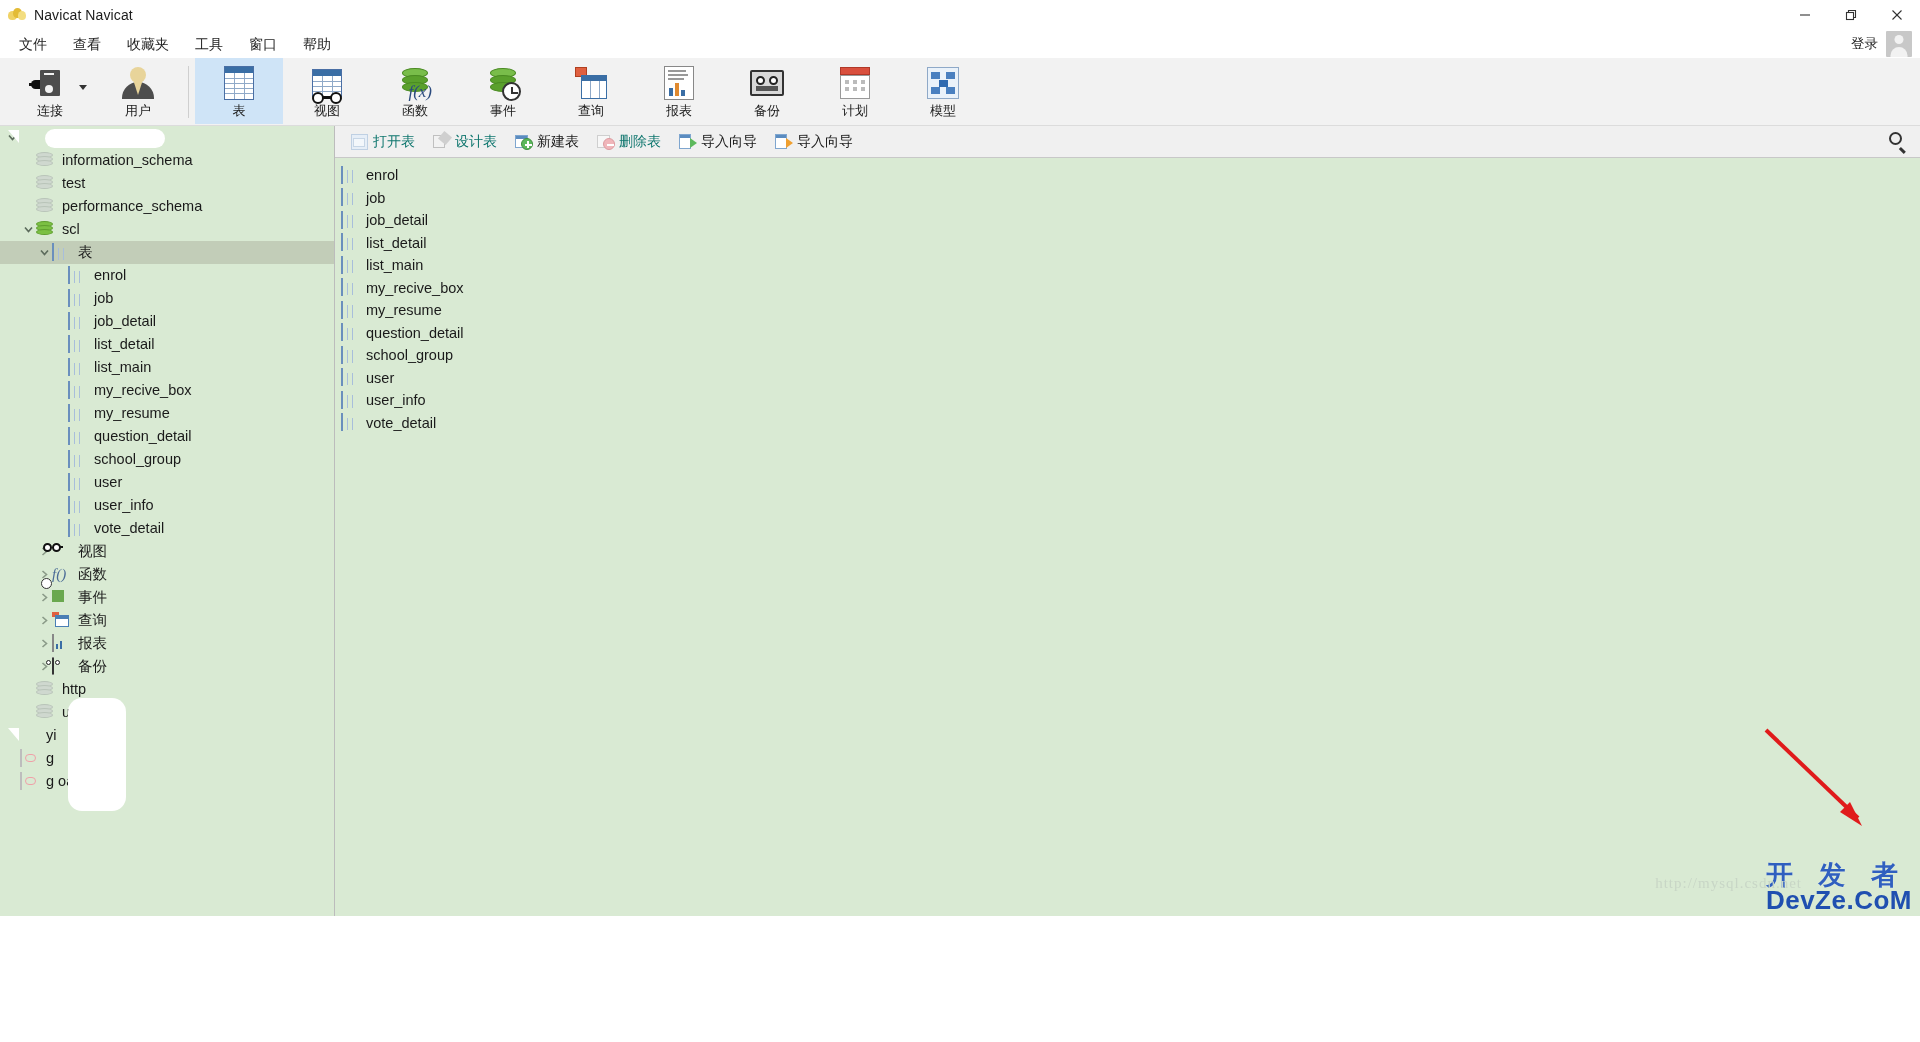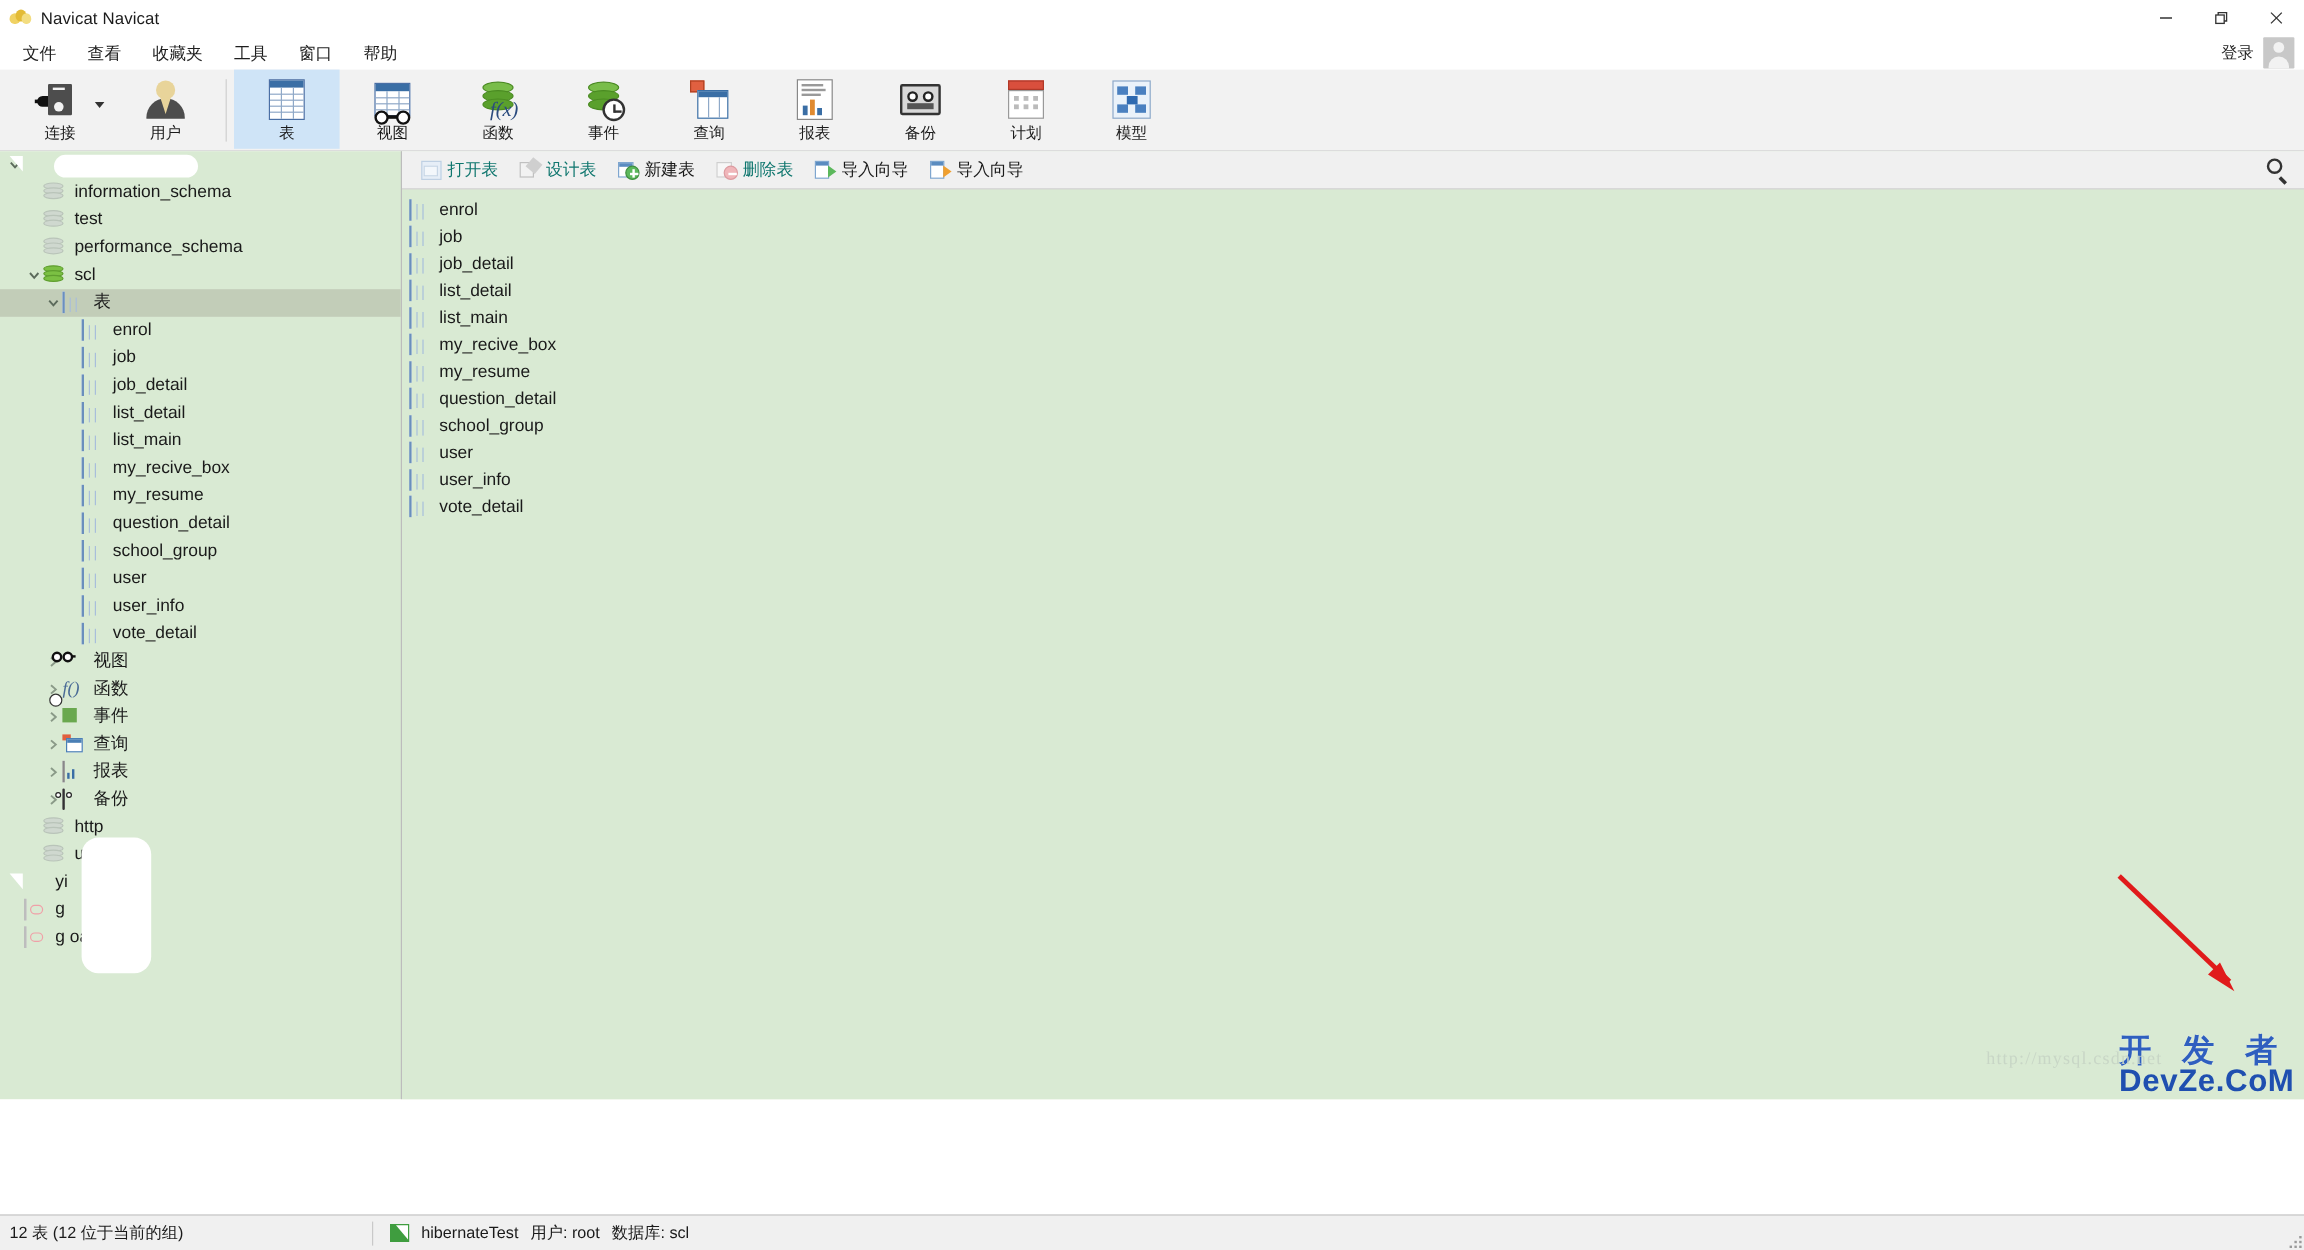--- a/index.html
+++ b/index.html
@@ -842,31 +842,13 @@
         <div class="wm-bot">DevZe.CoM</div>
       </div>
       <div class="wm-url">http://mysql.csdn.net</div>
       <svg class="wm-arrow" width="120" height="110" viewBox="0 0 120 110">
         <line x1="4" y1="4" x2="96" y2="92" stroke="#e01b1b" stroke-width="4"></line>
         <polygon points="100,100 78,86 88,76" fill="#e01b1b"></polygon>
       </svg>
     </div>
   </div>
 
-  <div class="statusbar">
-    <div class="sb-left">12 表 (12 位于当前的组)</div>
-    <div class="sb-div"></div>
-    <div class="sb-right">
-      <span class="sb-conn-ico"></span>
-      <span>hibernateTest</span>
-      <span>用户: root</span>
-      <span>数据库: scl</span>
-    </div>
-    <div class="sb-grip">
-      <i style="right:0;bottom:0"></i>
-        <i style="right:4px;bottom:0"></i>
-        <i style="right:8px;bottom:0"></i>
-      <i style="right:0;bottom:4px"></i>
-        <i style="right:4px;bottom:4px"></i>
-        <i style="right:0;bottom:8px"></i>
-    </div>
-  </div>
 </div>
 
 </body></html>

